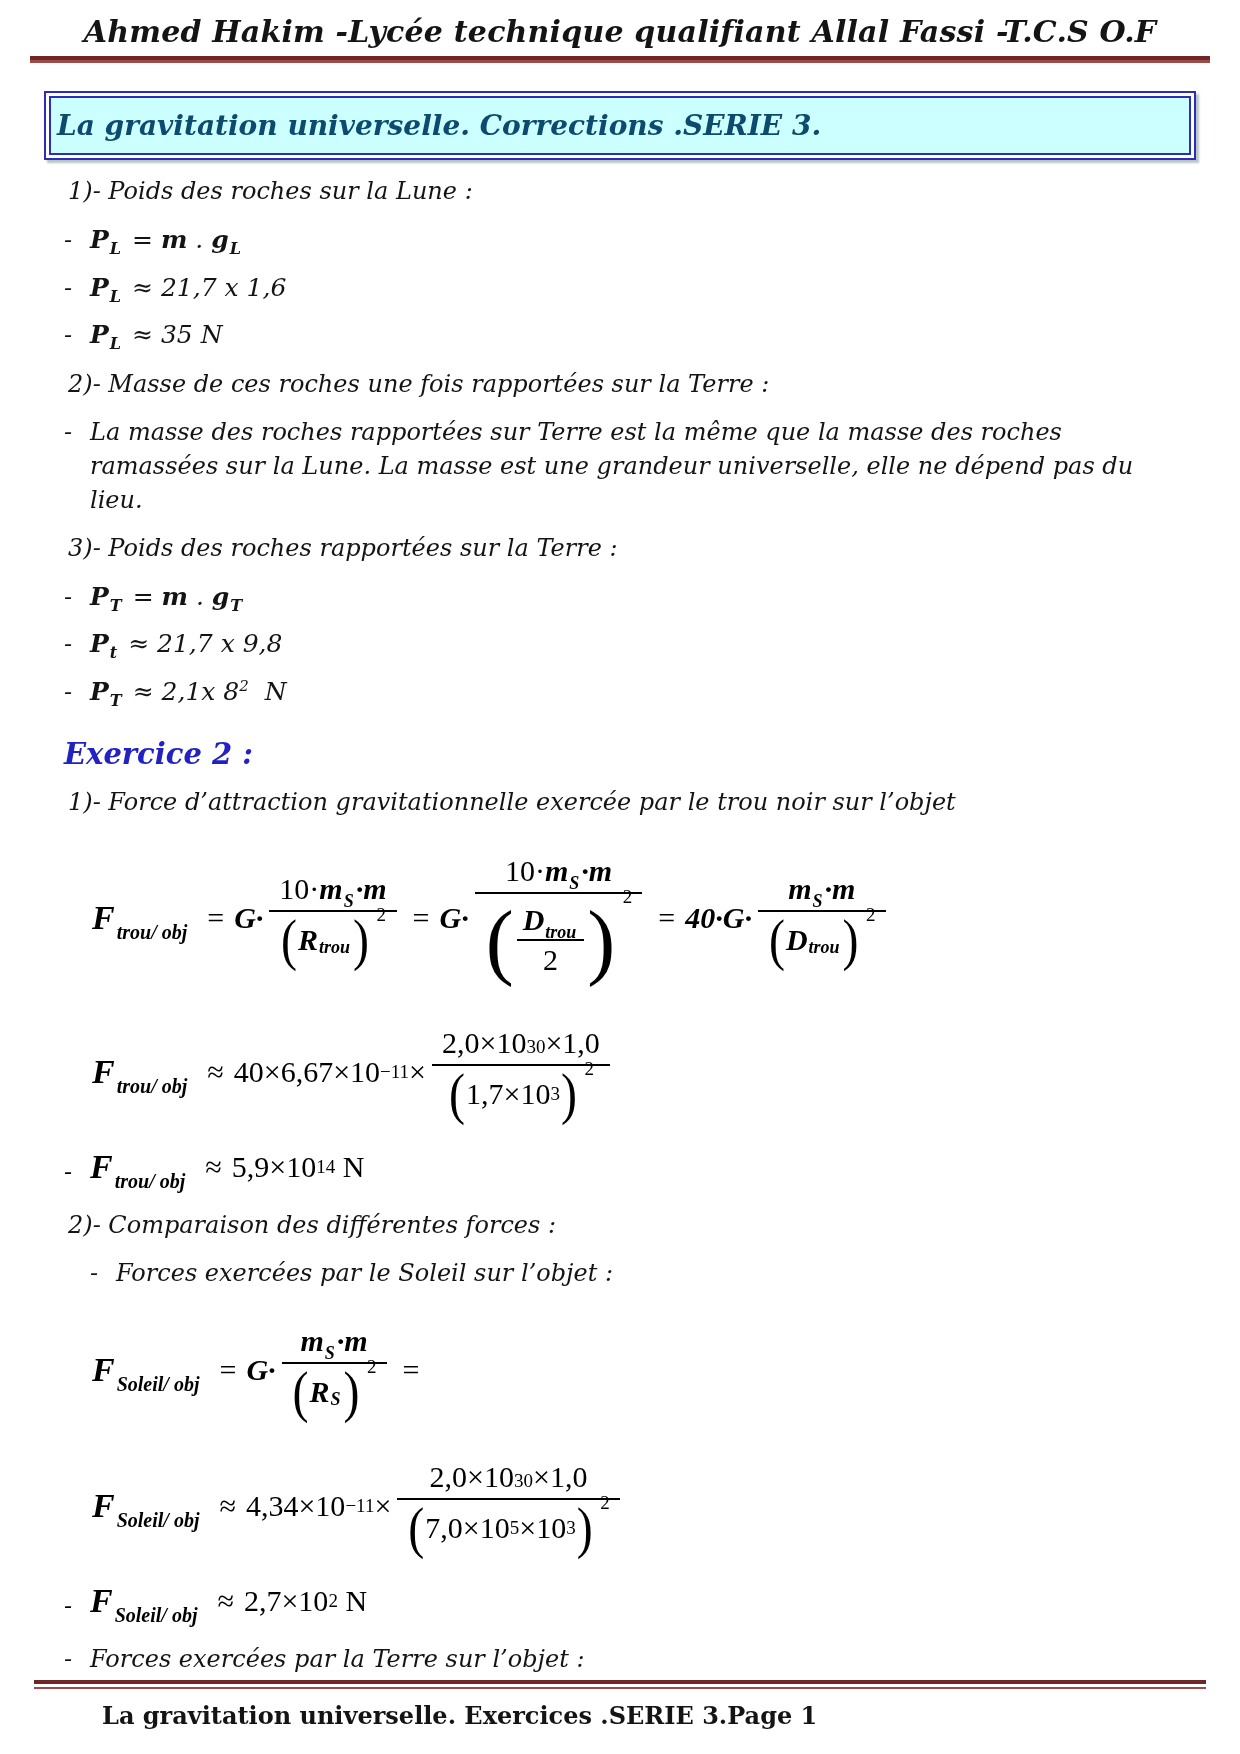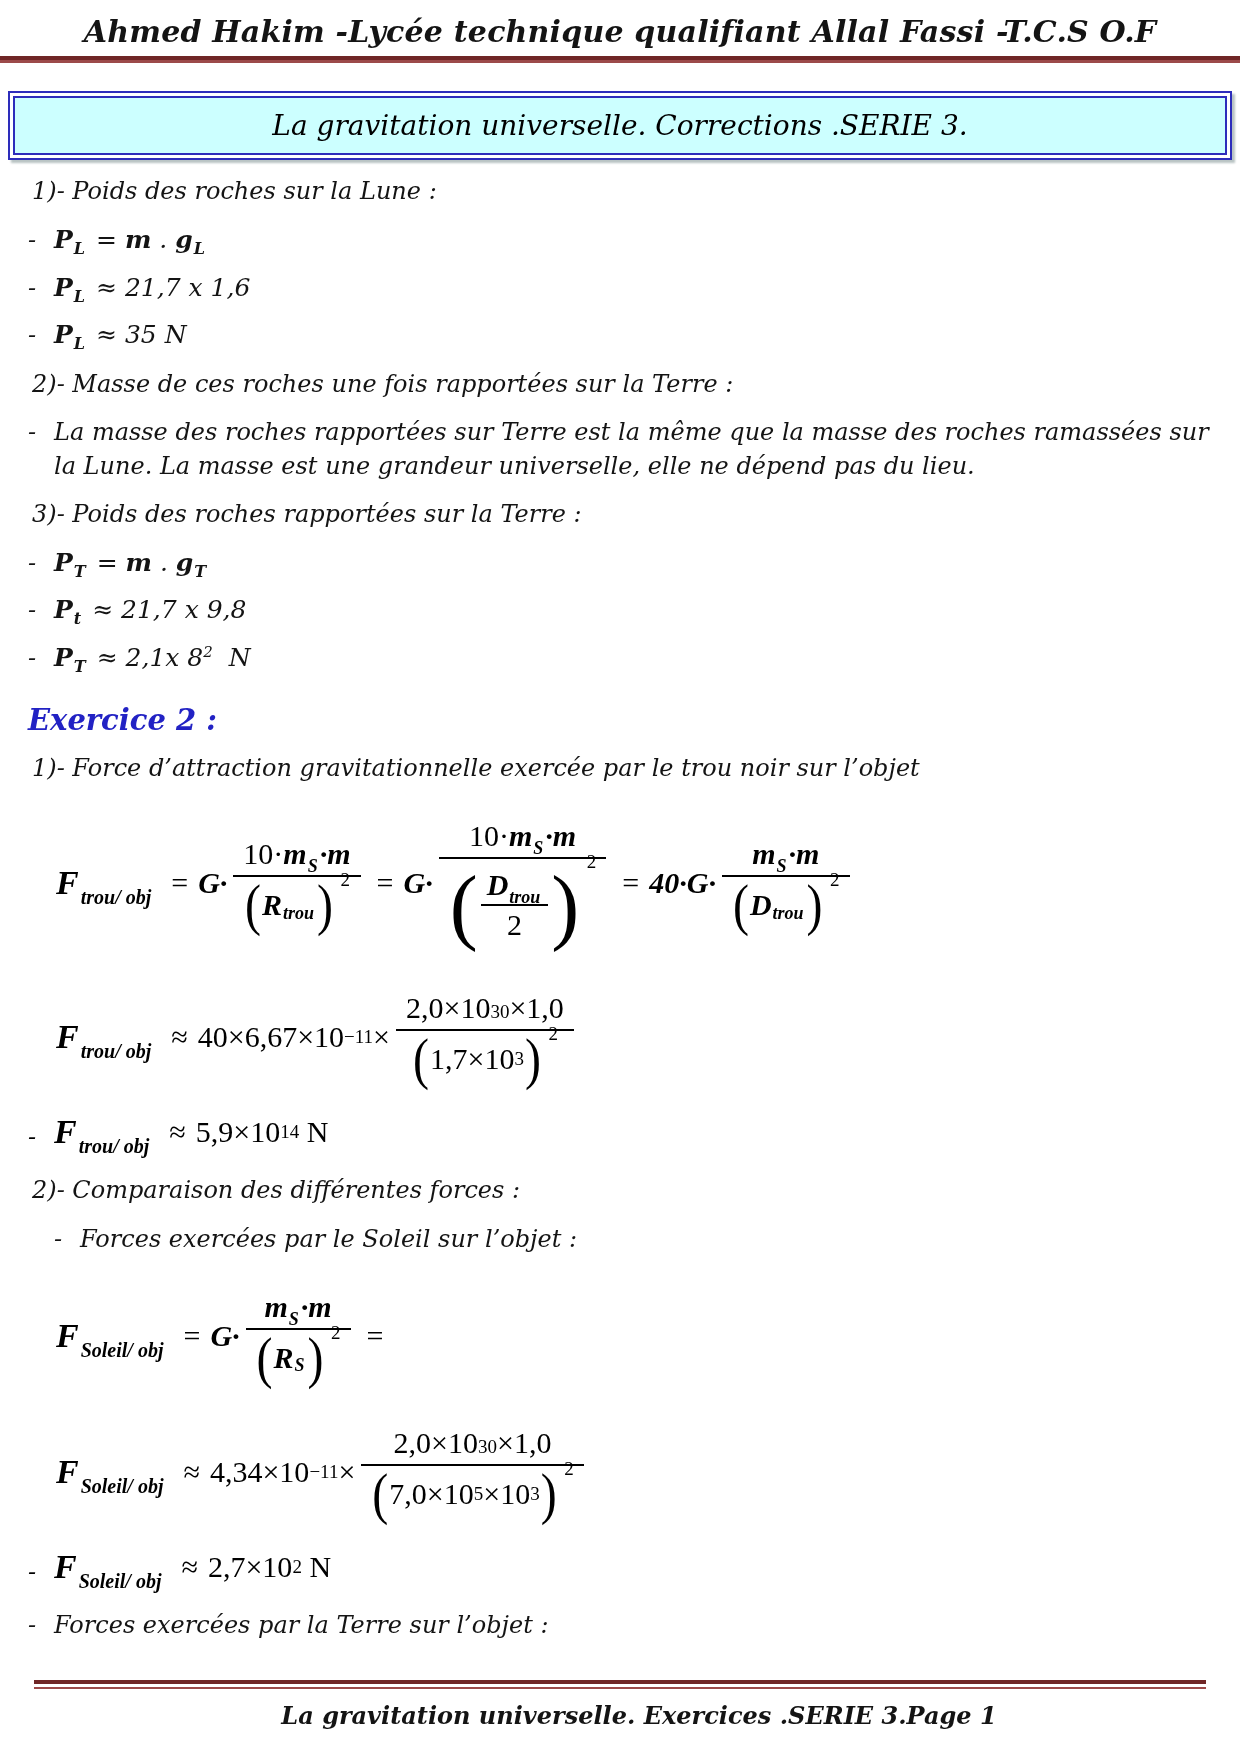--- a/index.html
+++ b/index.html
@@ -1,23 +1,23 @@
 <!DOCTYPE html>
 <html><head>
 <meta charset="utf-8">
 <style>
   html,body{margin:0;padding:0}
   body{width:1240px;height:1754px;background:#ffffff;font-family:"DejaVu Serif","Liberation Serif",serif;color:#141414}
-  .page{position:relative;width:1240px;height:1754px;padding:14px 28px 0;overflow:hidden;box-sizing:border-box}
+  .page{position:relative;width:1240px;height:1754px;padding:14px 64px 0;overflow:hidden;box-sizing:border-box}
 
   .header-title{font-size:30px;font-weight:700;font-style:italic;text-align:center;white-space:nowrap;letter-spacing:.2px}
   .header-rule{height:4px;background:#6f2626;border-bottom:3px solid #9c4a4a;margin:7px -34px 0}
 
   .title-box{margin:28px -20px 0;border:2px solid #2d2dbb;padding:3px;background:#ffffff;box-shadow:3px 3px 2px #b9c4c4}
-  .title-box-inner{border:2px solid #2d2dbb;background:#ccffff;text-align:center;padding:11px 6px;font-size:28px;font-weight:400;font-style:italic;color:#000000}
+  .title-box-inner{border:2px solid #2d2dbb;background:#ccffff;padding:11px 6px;font-size:28px;font-weight:700;font-style:italic;color:#0c4a6e}
 
   .ex-heading{margin:28px 0 8px;font-size:29px;font-weight:700;font-style:italic;color:#2222c4}
   .ex2-heading{}
 
   .body-line{font-size:24px;font-style:italic;margin:14px 4px;line-height:1.42}
   .dash-line{display:flex;align-items:baseline;margin:12px 0;font-size:24px;font-style:italic;line-height:1.42}
   .dash{flex:none;width:26px;white-space:pre}
   .wrap-text{flex:1}
 
   .phys-line{white-space:pre;font-size:25px}
@@ -48,21 +48,21 @@
   .frac.inner>.num{padding:0 6px 2px}
   .frac.inner>.den{padding:2px 6px 0}
 
   .pgroup{position:relative;display:inline-flex;align-items:center;padding-right:16px}
   .gsup{position:absolute;top:-12px;right:0;font-size:19px;font-style:normal;font-weight:400}
   .bigp{font-style:normal;font-weight:400;font-size:160%;line-height:1;display:inline-block;transform:scaleY(1.2);margin:0 1px}
   .bigp.xl{font-size:280%;transform:scaleY(1.02)}
 
   .footer{position:absolute;left:64px;right:64px;bottom:24px}
   .footer-rule{border-top:4px solid #6f2626;border-bottom:2px solid #9c4a4a;height:3px;margin:0 -30px 12px}
-  .footer-row{display:flex;justify-content:center;font-size:24px;font-weight:700;font-style:italic}
+  .footer-row{display:flex;justify-content:flex-start;font-size:24px;font-weight:700;}
   .footer-left{margin-left:38px}
 </style>
 </head>
 <body>
 
 <div class="page">
 
   <div>
     <div class="header-title">Ahmed Hakim -Lycée technique qualifiant Allal Fassi -T.C.S O.F</div>
     <div class="header-rule"></div>

